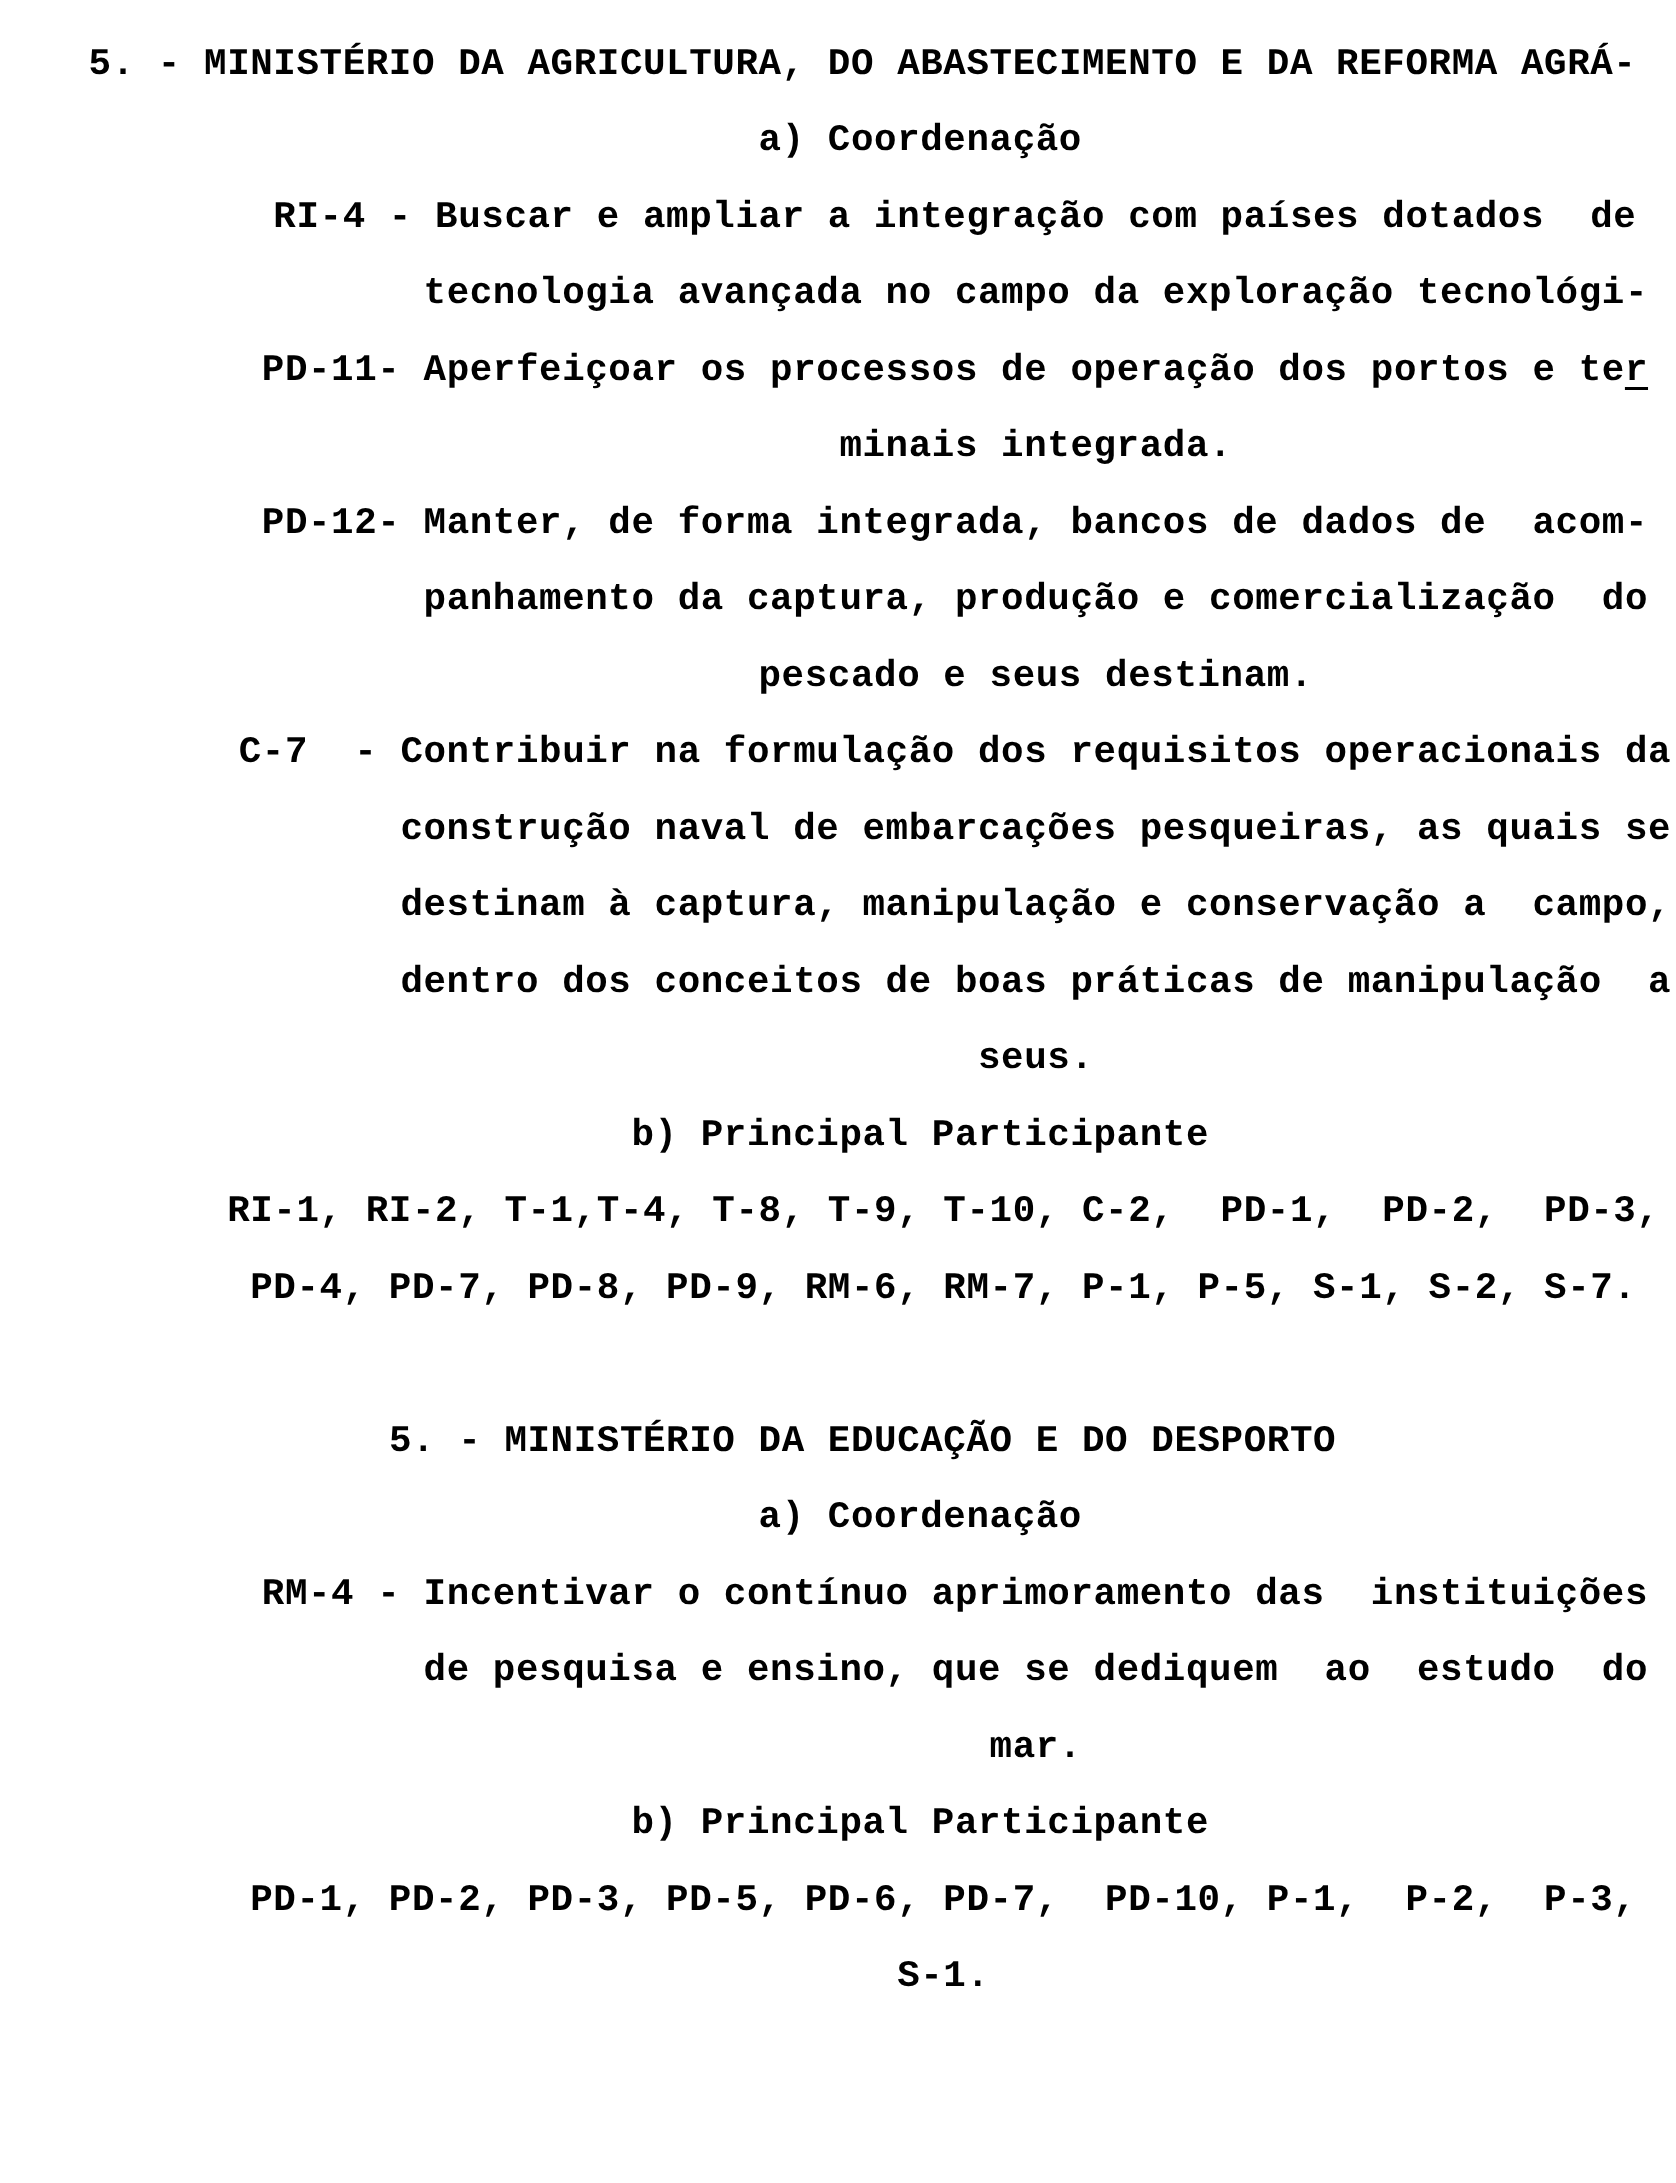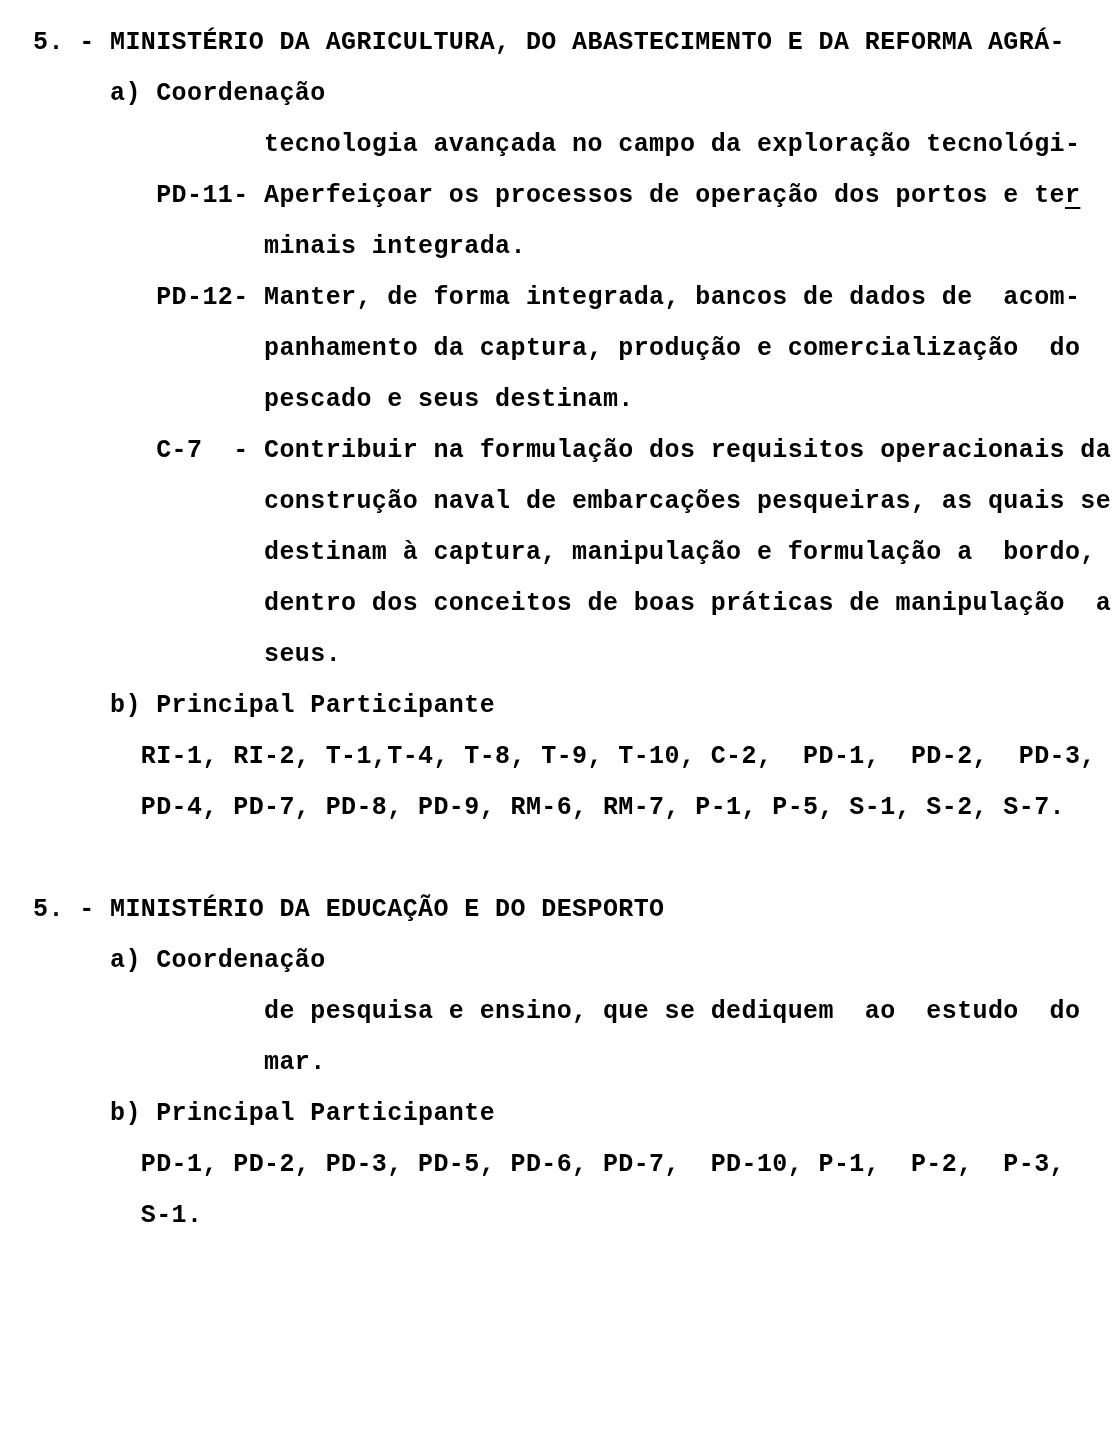--- a/index.html
+++ b/index.html
@@ -14,53 +14,56 @@
     background: #ffffff;
     overflow: hidden;
     box-sizing: border-box;
     padding: 17px 0 0 33px;
     font-family: "Liberation Mono", "DejaVu Sans Mono", monospace;
     font-weight: 700;
     font-size: 25px;
     letter-spacing: 0.4px;
     line-height: 51px;
     color: #000000;
+    text-align: center;
   }
   .line {
     white-space: pre;
     min-height: 51px;
     height: 51px;
   }
   .u {
     text-decoration: underline;
     text-decoration-thickness: 2px;
     text-underline-offset: 5px;
   }
 </style>
 </head>
 <body>
 
 <div class="page" id="doc">
     <div class="line"><span>5. - MINISTÉRIO DA AGRICULTURA, DO ABASTECIMENTO E DA REFORMA AGRÁ-</span></div>
     <div class="line"><span>     a) Coordenação</span></div>
+    <div class="line"><span>        RI-4 - Buscar e ampliar a integração com países dotados  de</span></div>
     <div class="line"><span>               tecnologia avançada no campo da exploração tecnológi-</span></div>
     <div class="line"><span>        PD-11- Aperfeiçoar os processos de operação dos portos e te</span><span class="u">r</span></div>
     <div class="line"><span>               minais integrada.</span></div>
     <div class="line"><span>        PD-12- Manter, de forma integrada, bancos de dados de  acom-</span></div>
     <div class="line"><span>               panhamento da captura, produção e comercialização  do</span></div>
     <div class="line"><span>               pescado e seus destinam.</span></div>
     <div class="line"><span>        C-7  - Contribuir na formulação dos requisitos operacionais da</span></div>
     <div class="line"><span>               construção naval de embarcações pesqueiras, as quais se</span></div>
-    <div class="line"><span>               destinam à captura, manipulação e formulação a  bordo,</span></div>
+    <div class="line"><span>               destinam à captura, manipulação e conservação a  campo,</span></div>
     <div class="line"><span>               dentro dos conceitos de boas práticas de manipulação  a</span></div>
     <div class="line"><span>               seus.</span></div>
     <div class="line"><span>     b) Principal Participante</span></div>
     <div class="line"><span>       RI-1, RI-2, T-1,T-4, T-8, T-9, T-10, C-2,  PD-1,  PD-2,  PD-3,</span></div>
     <div class="line"><span>       PD-4, PD-7, PD-8, PD-9, RM-6, RM-7, P-1, P-5, S-1, S-2, S-7.</span></div>
     <div class="line"><span></span></div>
     <div class="line"><span>5. - MINISTÉRIO DA EDUCAÇÃO E DO DESPORTO</span></div>
     <div class="line"><span>     a) Coordenação</span></div>
+    <div class="line"><span>        RM-4 - Incentivar o contínuo aprimoramento das  instituições</span></div>
     <div class="line"><span>               de pesquisa e ensino, que se dediquem  ao  estudo  do</span></div>
     <div class="line"><span>               mar.</span></div>
     <div class="line"><span>     b) Principal Participante</span></div>
     <div class="line"><span>       PD-1, PD-2, PD-3, PD-5, PD-6, PD-7,  PD-10, P-1,  P-2,  P-3,</span></div>
     <div class="line"><span>       S-1.</span></div>
   </div>
 
 </body></html>

